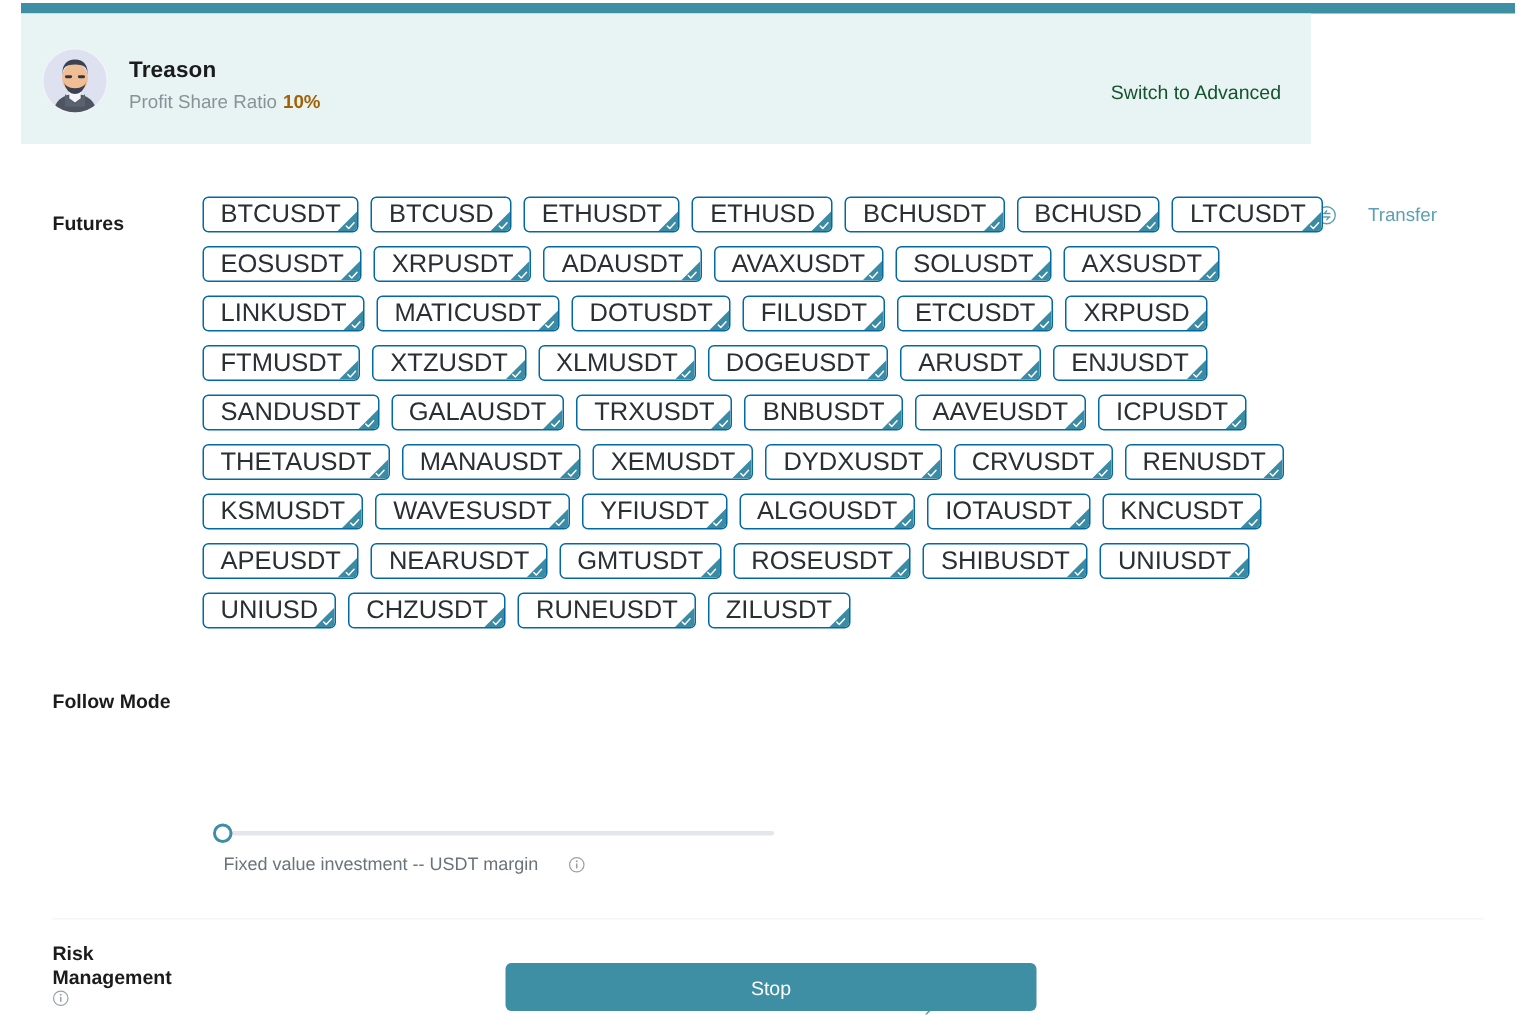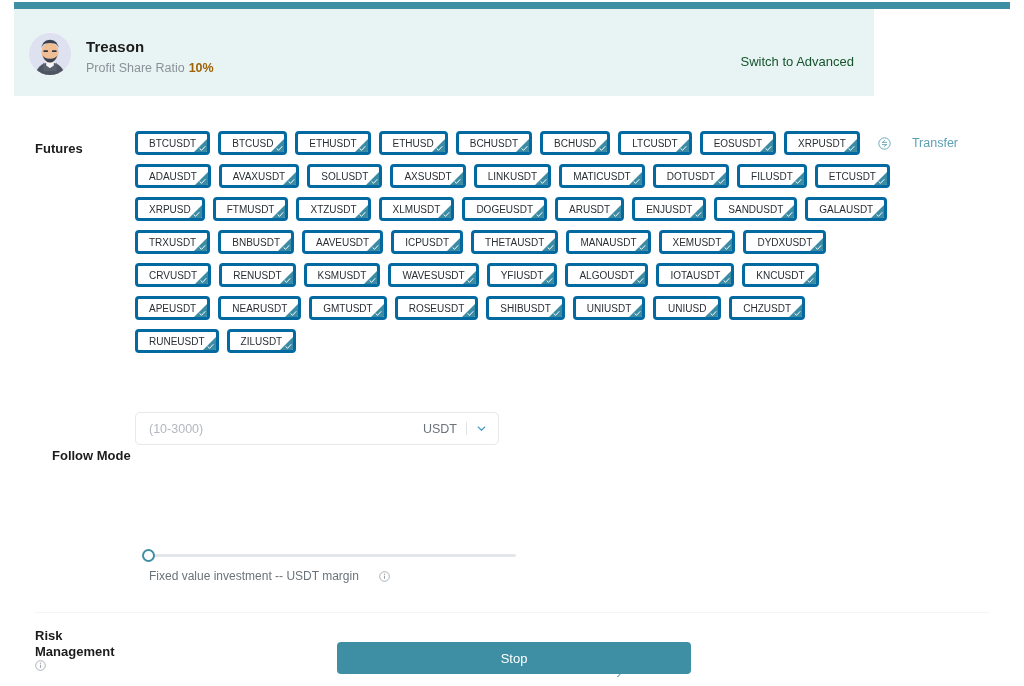--- a/index.html
+++ b/index.html
@@ -119,27 +119,27 @@
     width: 760px;
     display: flex;
     flex-wrap: wrap;
     gap: 9px 8px;
   }
   .chip {
     position: relative;
     height: 24px;
     min-width: 68px;
     padding: 0 11px;
-    border: 3px solid #0369a1;
+    border: 1px solid #0369a1;
     border-radius: 4px;
     background: #ffffff;
     display: flex;
     align-items: center;
     justify-content: center;
-    font-size: 10px;
+    font-size: 17px;
     color: #2a2f34;
     cursor: pointer;
     white-space: nowrap;
     overflow: hidden;
   }
   .chip .corner {
     position: absolute;
     right: 0; bottom: 0;
     width: 0; height: 0;
     border-style: solid;
@@ -147,21 +147,21 @@
     border-color: transparent transparent #3a8ba3 transparent;
   }
   .chip .tick {
     position: absolute;
     right: 1.5px; bottom: 0.5px;
     width: 7px; height: 7px;
     pointer-events: none;
   }
 
   
-  .follow-label { left: 21px; top: 352px; margin-left: 17px; }
+  .follow-label { left: 21px; top: 364px; }
 
   .amount-input {
     position: absolute;
     left: 121px; top: 316px;
     width: 364px; height: 33px;
     border: 1px solid #e6e8ec;
     border-radius: 5px;
     background: #ffffff;
     display: flex;
     align-items: center;
@@ -690,28 +690,20 @@
           <span>ZILUSDT</span>
           <span class="corner"></span>
           <svg class="tick" viewBox="0 0 10 10">
             <path d="M1.2 5.2 L3.6 7.6 L8.6 2.2" fill="none" stroke="#ffffff" stroke-width="1.4" stroke-linecap="round" stroke-linejoin="round"></path>
           </svg>
         </div>
       </div>
 
     <div class="row-label follow-label">Follow Mode</div>
 
-    <div class="amount-input">
-      <input type="text" placeholder="(10-3000)" style="">
-      <span class="unit-label">USDT</span>
-      <span class="unit-divider"></span>
-      <svg class="chev" width="13" height="13" viewBox="0 0 16 16">
-        <path d="M4 6.2 L8 10.2 L12 6.2" fill="none" stroke="#4f9cc4" stroke-width="1.5" stroke-linecap="round" stroke-linejoin="round"></path>
-      </svg>
-    </div>
 
     <div class="slider">
       <div class="track"></div>
       <div class="handle"></div>
     </div>
 
     <div class="follow-hint">
       <span>Fixed value investment -- USDT margin</span>
       <svg class="info-circle" viewBox="0 0 16 16">
         <circle cx="8" cy="8" r="7" fill="none" stroke="#9aa1a8" stroke-width="1.2"></circle>

